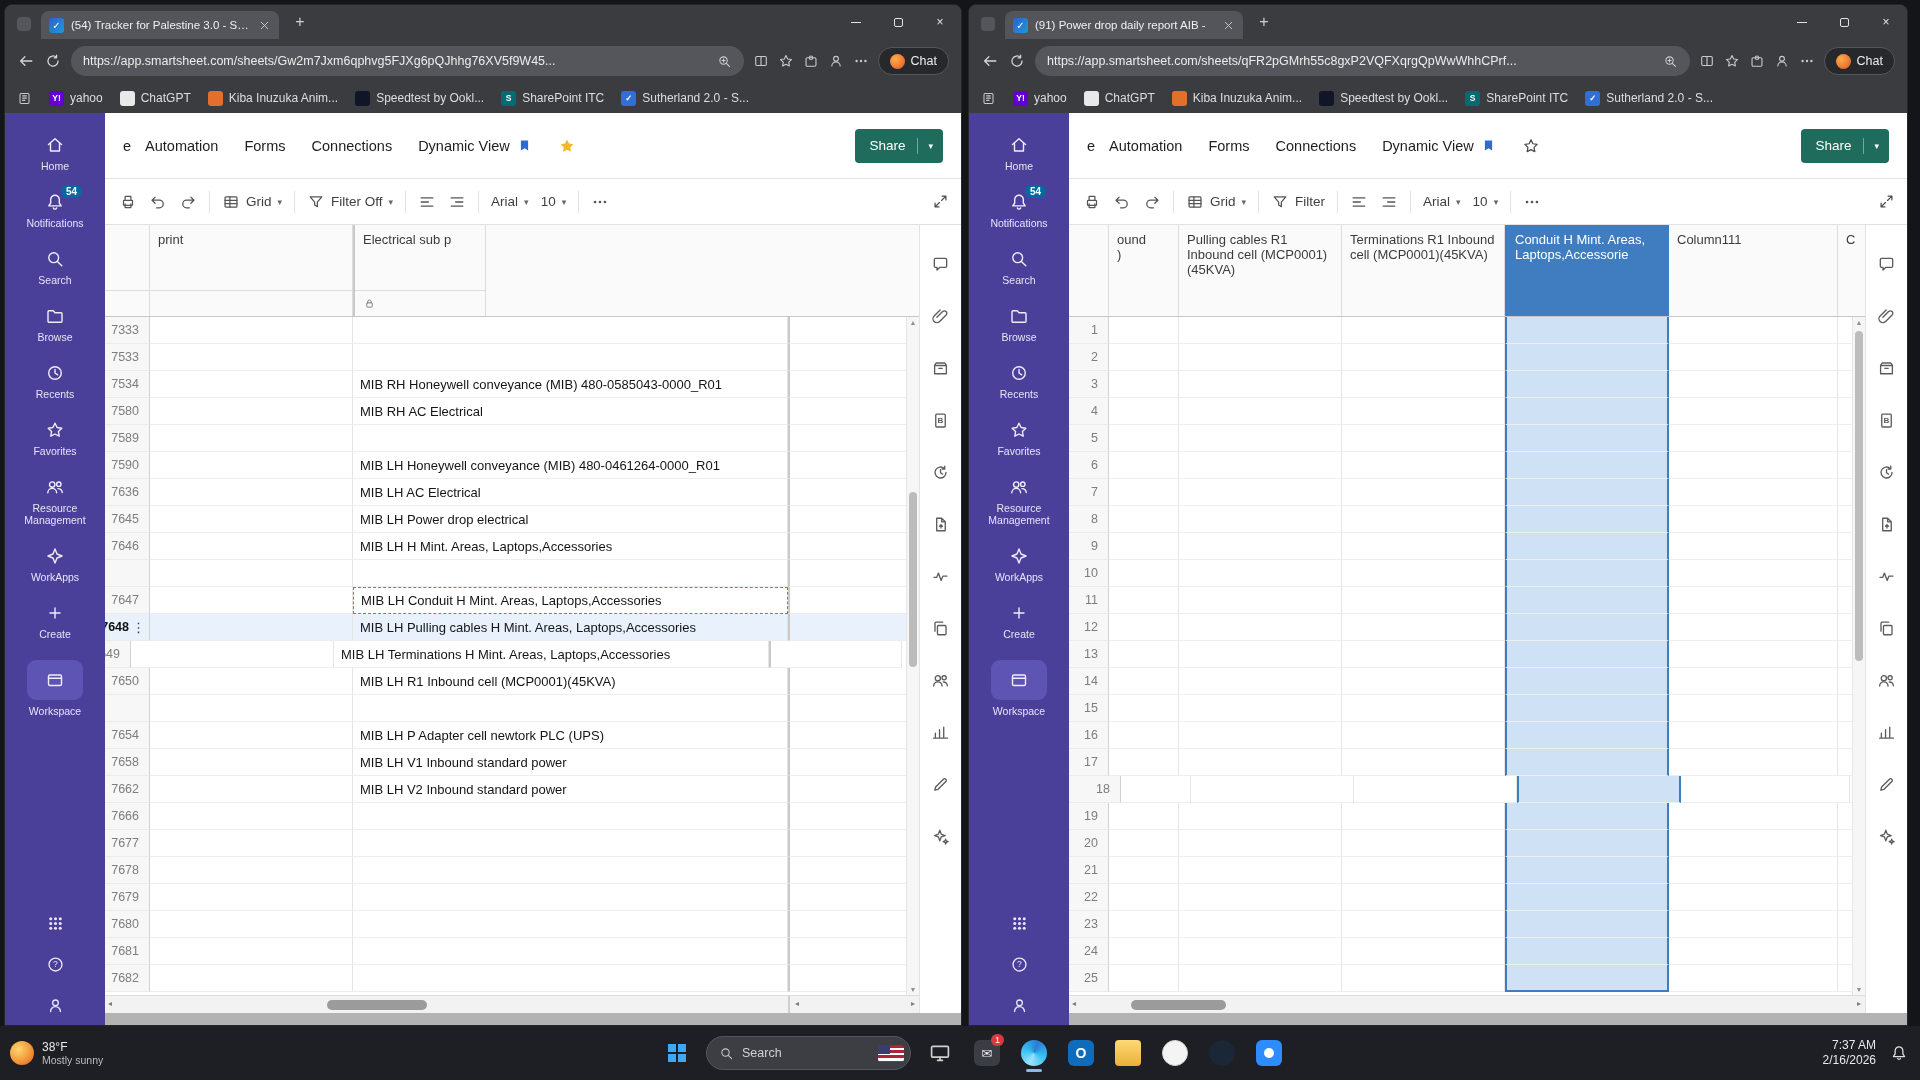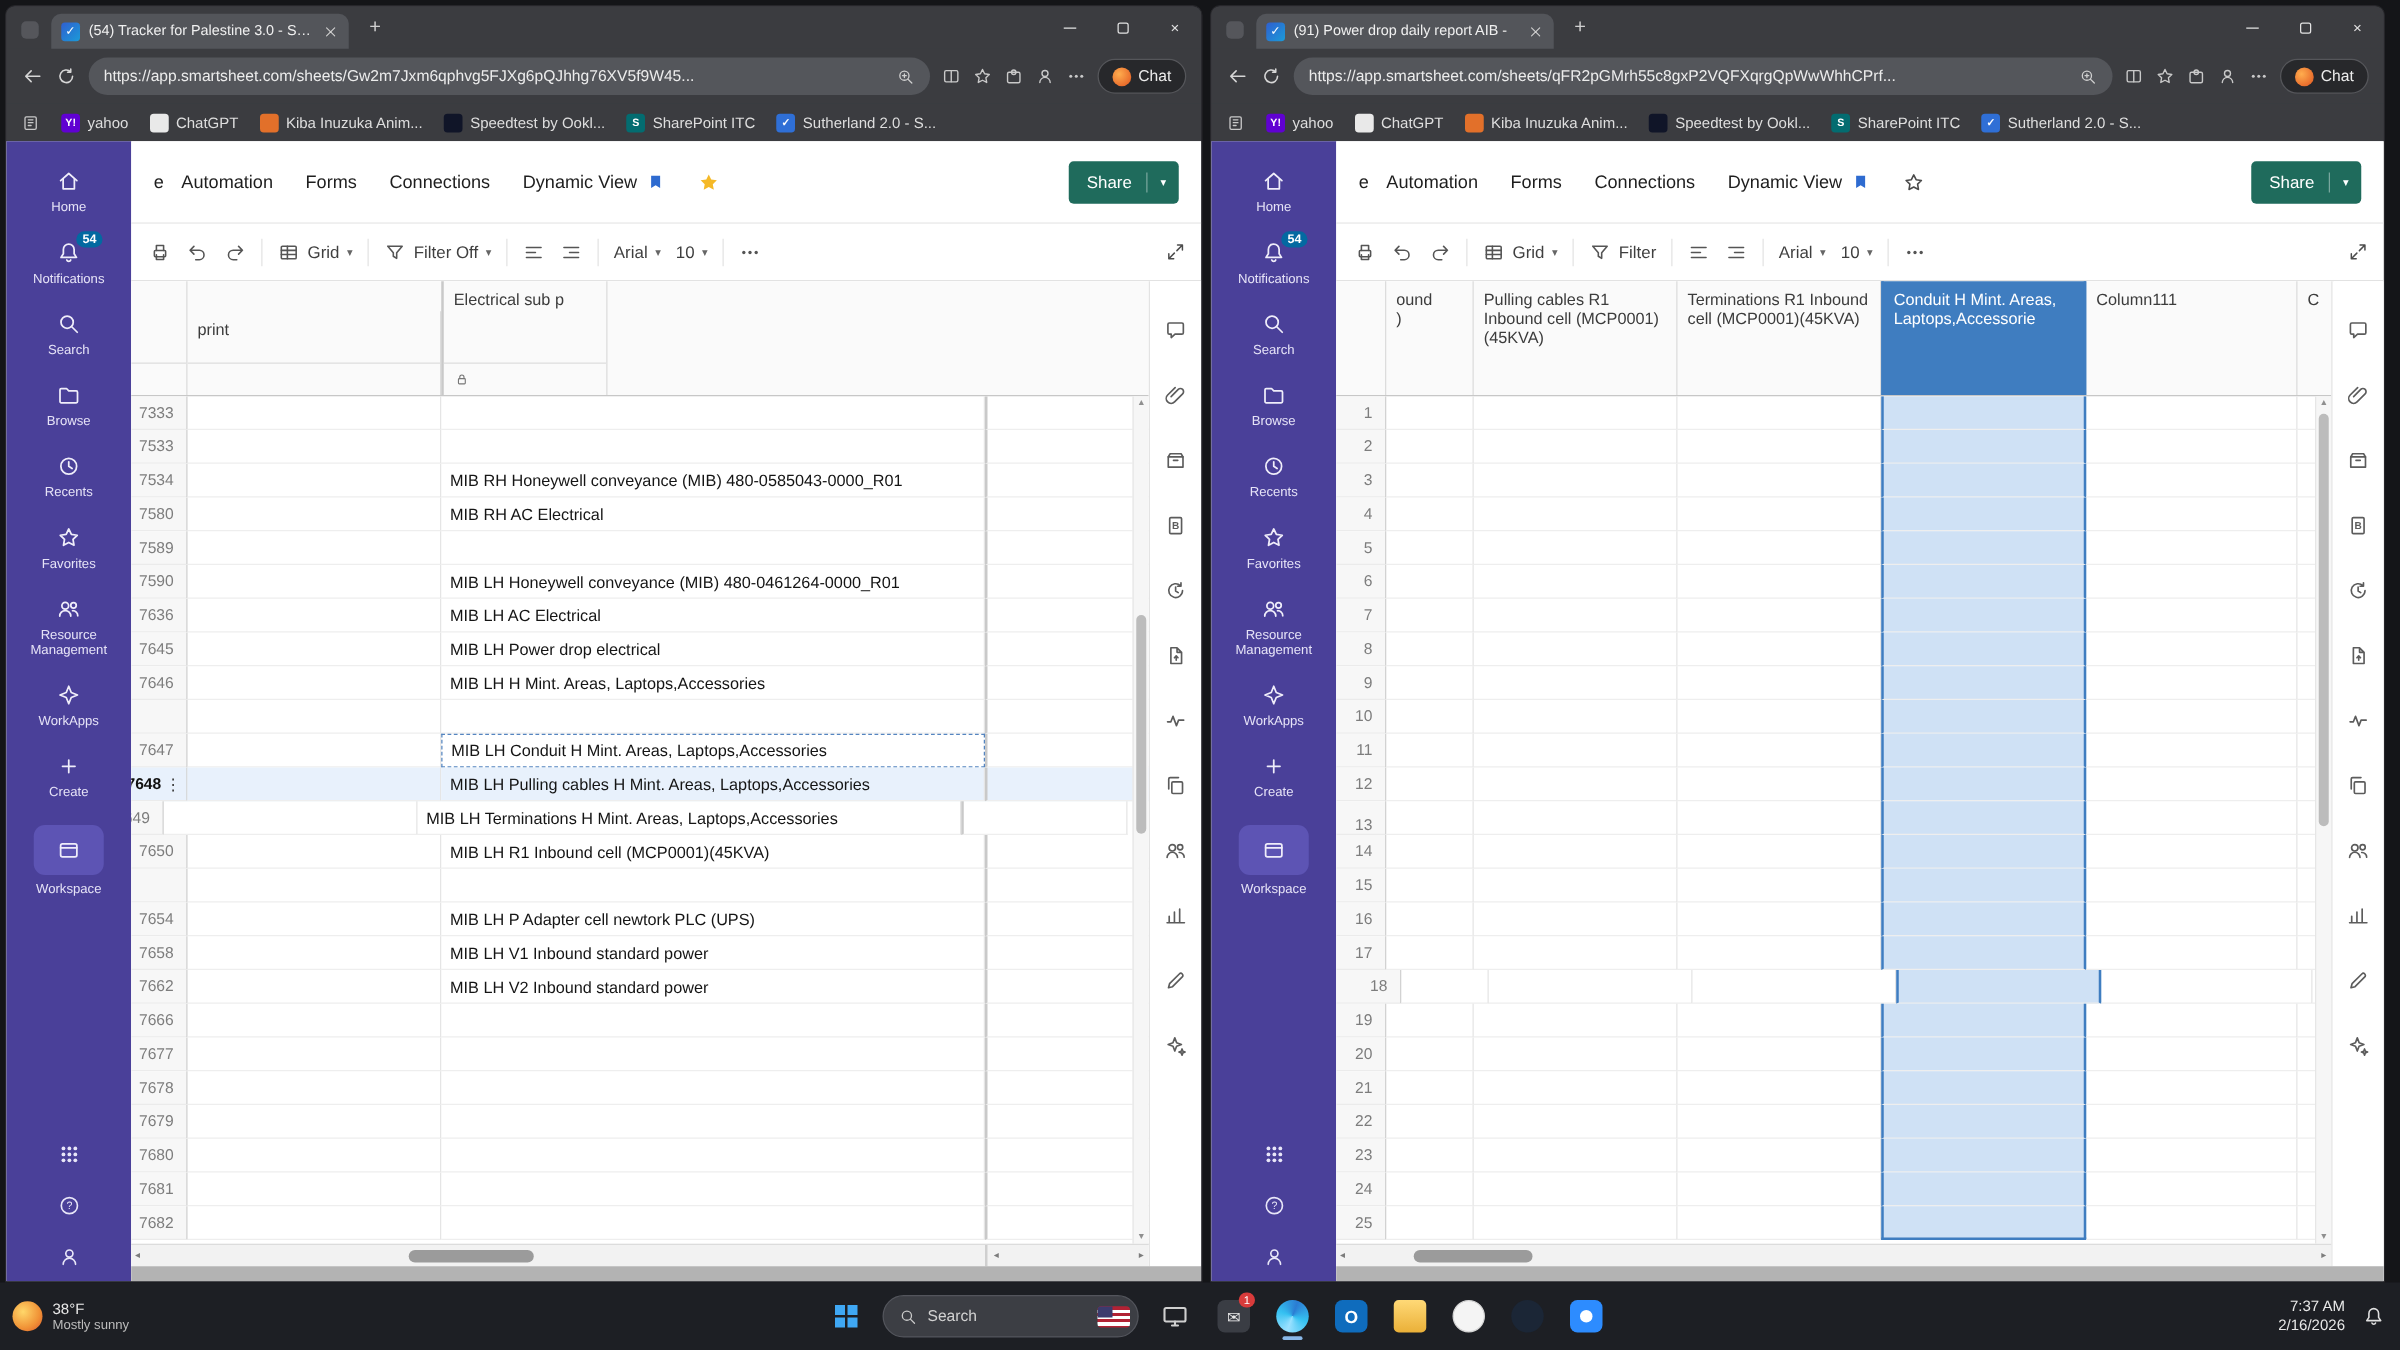--- a/index.html
+++ b/index.html
@@ -506,21 +506,21 @@
               </svg>
             </span>
       </div>
       <div class="sheet">
         <div class="gridwrap">
           <div class="hdr">
                 <div class="hcell" style="width: 45px;">
                   <div class="hname"></div>
                   <div class="hsub"></div>
                 </div>
-                <div class="hcell" style="width: 203px; margin-top: 24px;">
+                <div class="hcell" style="width: 203px;">
                   <div class="hname">print</div>
                   <div class="hsub"></div>
                 </div>
                 <div class="hcell cfrozen" style="width: 133px;">
                   <div class="hname">Electrical sub p</div>
                   <div class="hsub">
                     <span class="locksym">
                       <svg viewBox="0 0 20 20" fill="none" stroke="currentColor" stroke-width="1.4" stroke-linecap="round" stroke-linejoin="round" style="width:100%;height:100%;display:block">
                         <rect x="5.8" y="9" width="8.4" height="6.6" rx="1"></rect>
                         <path d="M7.4 9 V7.2 a2.6 2.6 0 0 1 5.2 0 V9"></path>
@@ -1317,21 +1317,21 @@
                       <span class="gnum">12</span>
                     </div>
                     <div class="cell" style="width: 70px;"></div>
                     <div class="cell" style="width: 163px;"></div>
                     <div class="cell" style="width: 163px;"></div>
                     <div class="cell cell-colsel" style="width: 164px;"></div>
                     <div class="cell" style="width: 169px;"></div>
                     <div class="cell" style="width: 29px;"></div>
                   </div>
                   <div class="grow">
-                    <div class="gcell" style="width: 40px; align-items: flex-end;">
+                    <div class="gcell" style="width: 40px;">
                       <span class="gnum">13</span>
                     </div>
                     <div class="cell" style="width: 70px;"></div>
                     <div class="cell" style="width: 163px;"></div>
                     <div class="cell" style="width: 163px;"></div>
                     <div class="cell cell-colsel" style="width: 164px;"></div>
                     <div class="cell" style="width: 169px;"></div>
                     <div class="cell" style="width: 29px;"></div>
                   </div>
                   <div class="grow">

